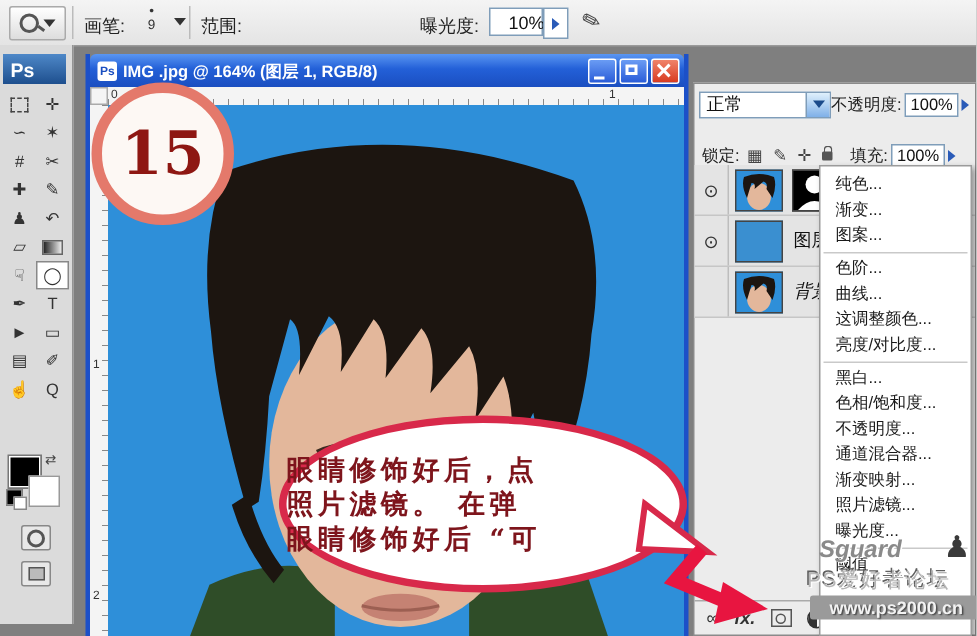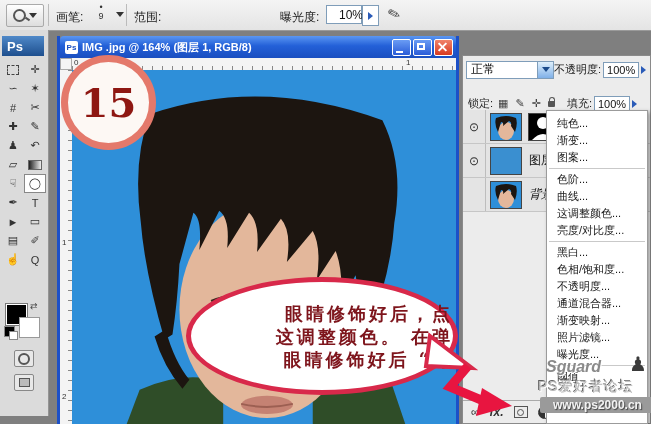--- a/index.html
+++ b/index.html
@@ -70,21 +70,21 @@
   #canvas{left:12px;top:12px;right:0;bottom:0;}
   #canvas svg{display:block;width:100%;height:100%;}
 
   
   #badge{left:61px;top:55px;width:95px;height:95px;border-radius:50%;background:#fdf8f4;
     border:7px solid #e4796b;box-sizing:border-box;z-index:11;display:flex;align-items:center;justify-content:center;
     font-family:"DejaVu Serif",serif;font-weight:bold;font-size:40px;color:#8e1712;}
 
   
   #bubble{left:186px;top:277px;width:272px;height:118px;background:#fff;border:5px solid #d8294a;
-    border-radius:50%;box-sizing:border-box;z-index:10;display:flex;flex-direction:column;align-items:flex-end;justify-content:center;}
+    border-radius:50%;box-sizing:border-box;z-index:10;display:flex;flex-direction:column;align-items:flex-start;justify-content:center;}
   #bubble .bl{font-family:"DejaVu Serif",serif;font-weight:bold;font-size:18px;line-height:23px;
     color:#7e151c;letter-spacing:3px;white-space:nowrap;}
   #arrow-svg{left:420px;top:332px;width:110px;height:92px;z-index:12;}
 
   
   #layers-panel{left:462px;top:55px;width:189px;height:369px;background:#ececec;border:1px solid #8a8a8a;box-sizing:border-box;z-index:2;}
   .lp-row{position:absolute;left:0;right:0;display:flex;align-items:center;}
   .lp-label{font-size:11px;color:#222;}
   .valbox{background:#fff;border:1px solid #7f9db9;font-size:11px;color:#111;padding:1px 3px;}
   .lock-icos{display:flex;gap:7px;align-items:center;font-size:11px;color:#444;}
@@ -263,21 +263,21 @@
           <path d="M294,260 q-7,36 -22,52 l9,9 q17,-24 24,-55 Z" fill="#1c1510"></path>
         </svg>
       </div>
     </div>
   </div>
 
   <div id="badge" class="abs">15</div>
 
   <div id="bubble" class="abs">
     <span class="bl">眼睛修饰好后，点</span>
-    <span class="bl">这调整颜色。 在弹</span>
+    <span class="bl">照片滤镜。 在弹</span>
     <span class="bl">眼睛修饰好后 “可</span>
   </div>
   <svg id="arrow-svg" class="abs" viewBox="0 0 110 92">
     <polygon points="10,4 52,36 6,34" fill="#ffffff" stroke="#d8294a" stroke-width="4"></polygon>
     <path d="M48,34 L30,55 L66,70" stroke="#e81540" stroke-width="9" fill="none"></path>
     <polygon points="62,56 92,74 56,84" fill="#e81540"></polygon>
   </svg>
 
   <div id="layers-panel" class="abs">
     <div class="lp-row" style="top:4px;height:19px;">

